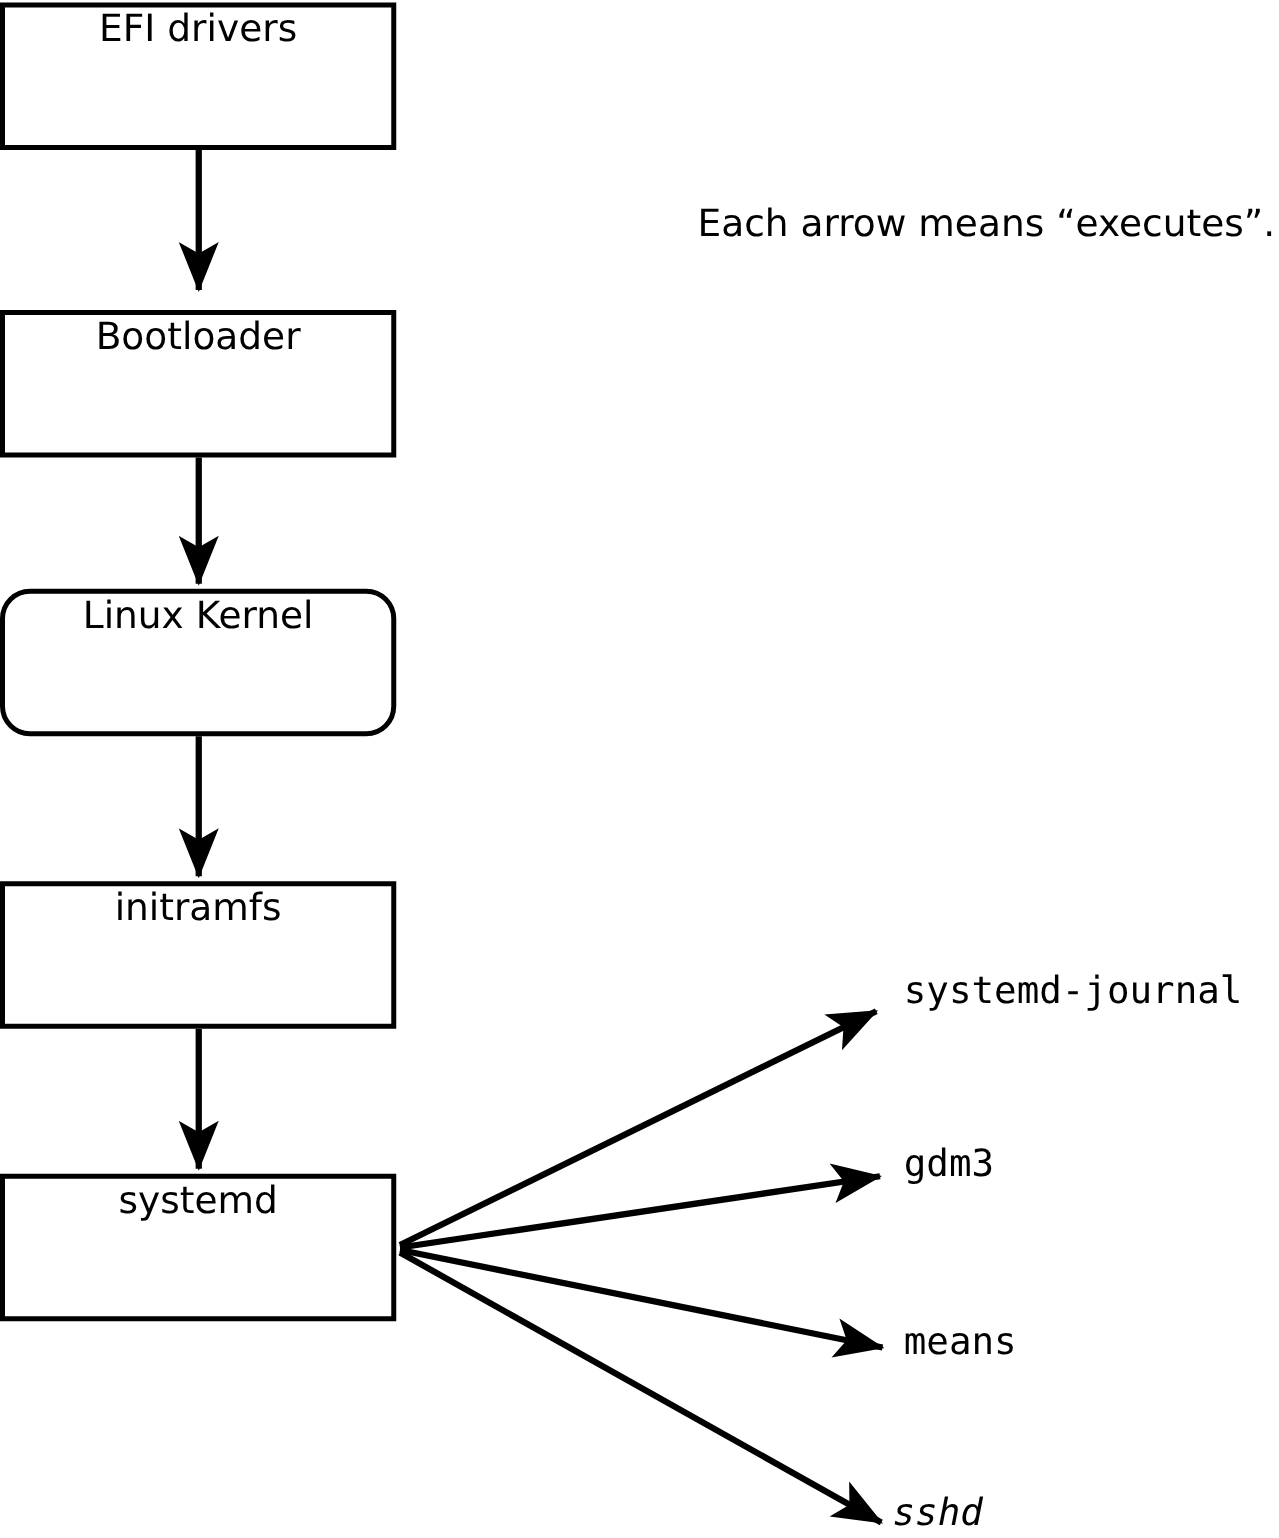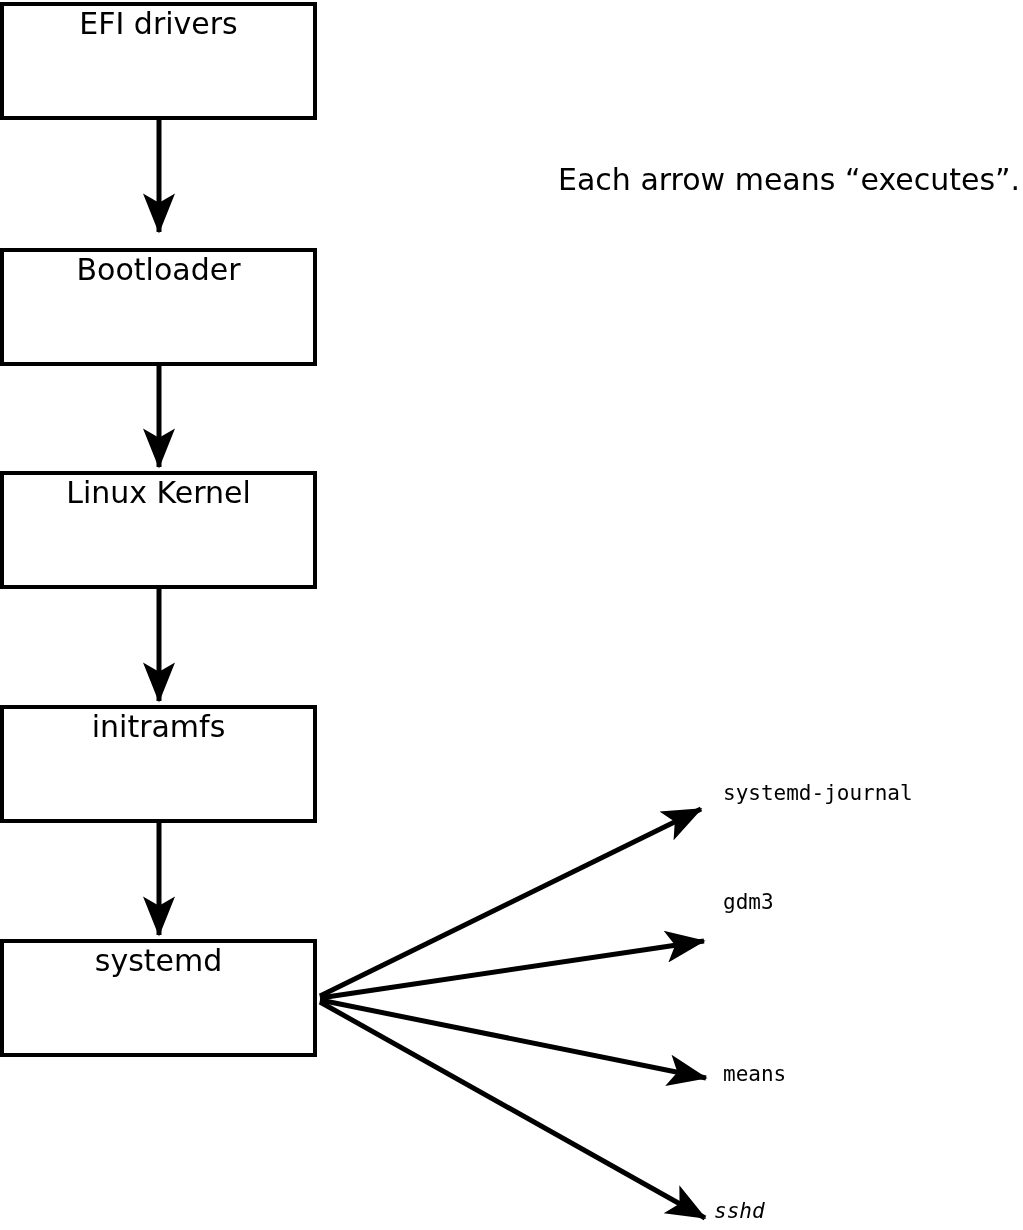--- a/index.html
+++ b/index.html
@@ -33,40 +33,40 @@
     background: #ffffff;
     display: flex;
     align-items: flex-start;
     justify-content: center;
     font-size: 30px;
     line-height: 1.2;
     white-space: nowrap;
   }
   .node-box.n0 { top: 2px; }
   .node-box.n1 { top: 236px; margin-top: 12px; }
-  .node-box.n2 { top: 471px; }
+  .node-box.n2 { top: 471px; border-radius: 24px; }
   .node-box.n3 { top: 705px; }
   .node-box.n4 { top: 939px; }
   .caption {
     position: absolute;
     left: 558px;
     top: 161px;
     font-size: 30px;
     line-height: 38px;
     white-space: nowrap;
   }
   .spawn-label {
     position: absolute;
     font-family: "DejaVu Sans Mono", monospace;
-    font-size: 21px;
+    font-size: 30px;
     line-height: 36px;
     white-space: nowrap;
   }
   .spawn-label.s0 { left: 723px; top: 775px; }
-  .spawn-label.s1 { left: 723px; top: 884px; }
+  .spawn-label.s1 { left: 723px; top: 914px; }
   .spawn-label.s2 { left: 723px; top: 1056px; }
   .spawn-label.s3 { left: 714px; top: 1193px; font-style: italic; }
 </style>
 </head>
 <body>
 
 <div id="canvas">
 
   <svg id="arrow-layer" viewBox="0 0 1023 1230" xmlns="http://www.w3.org/2000/svg">
     <defs>

